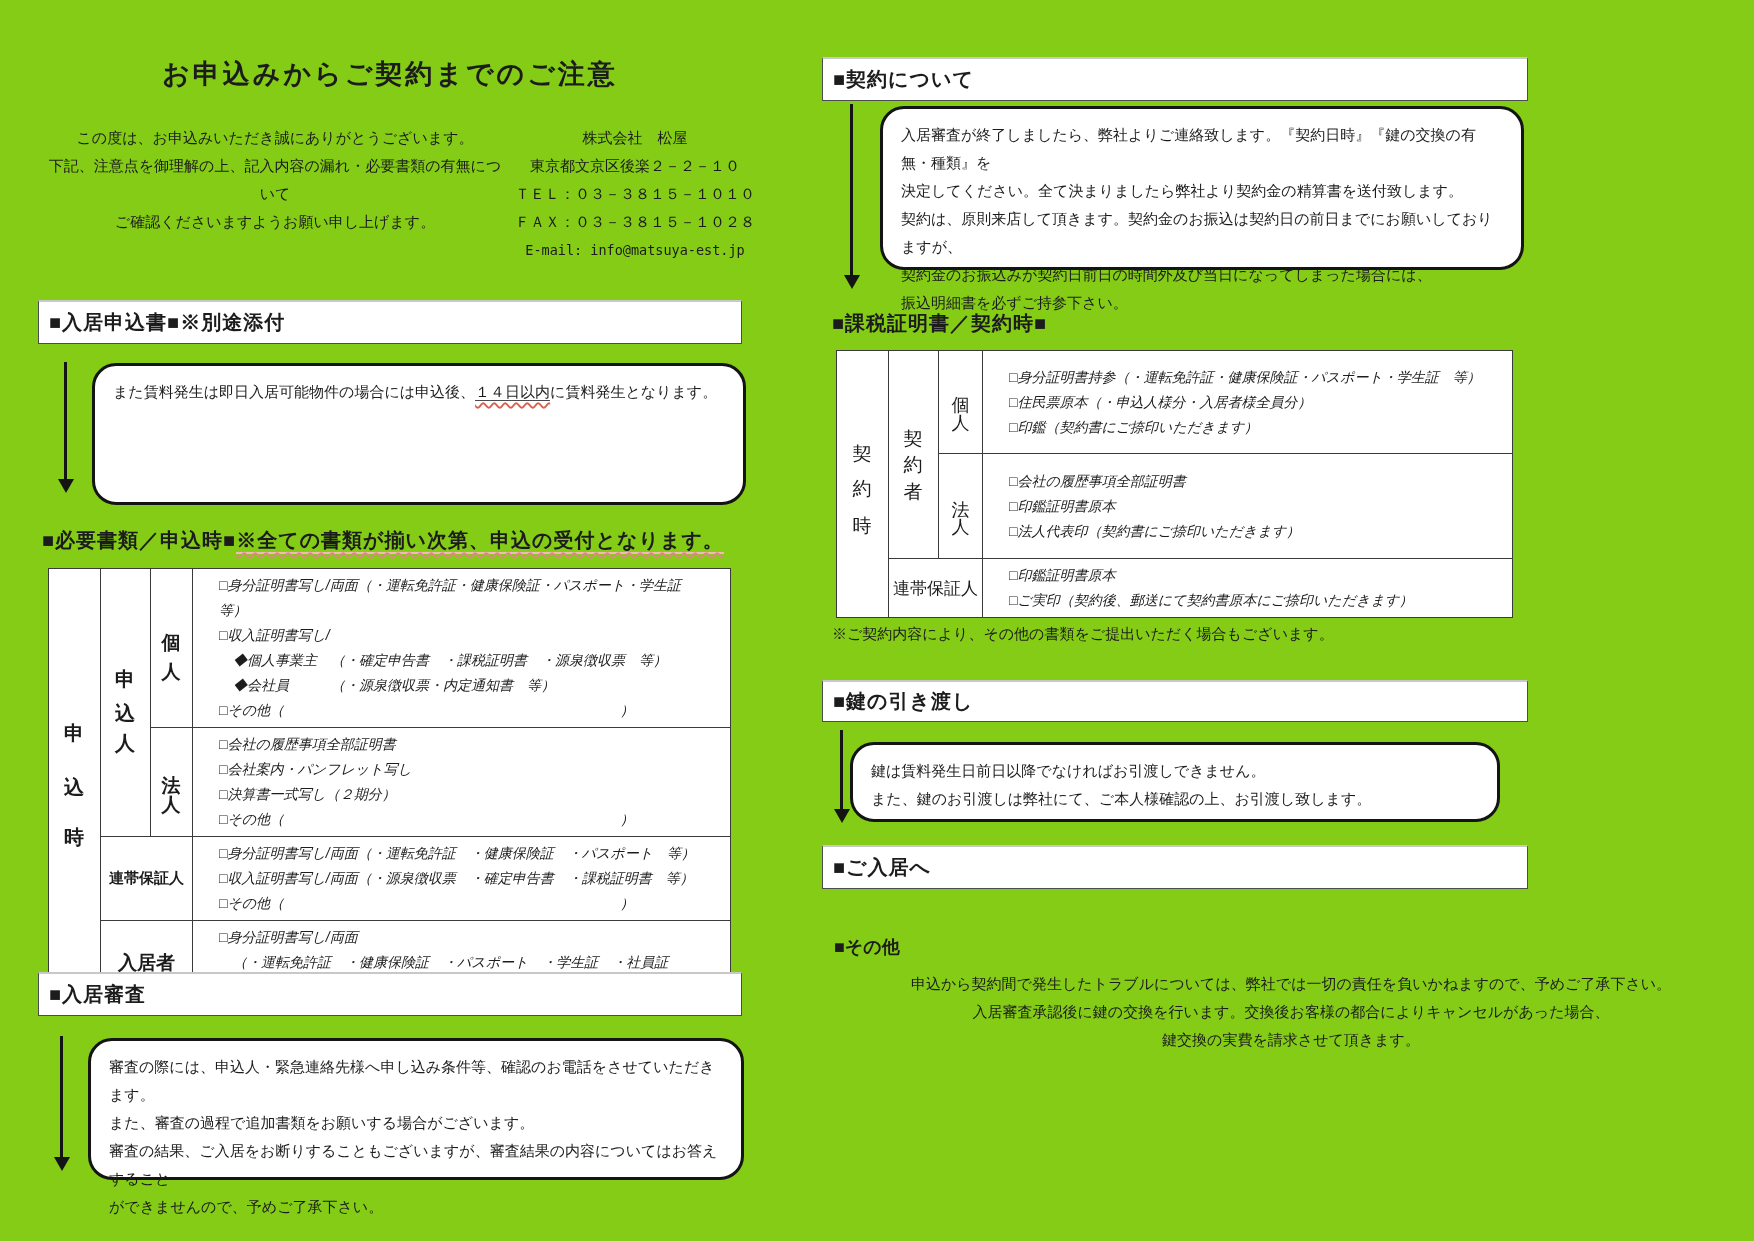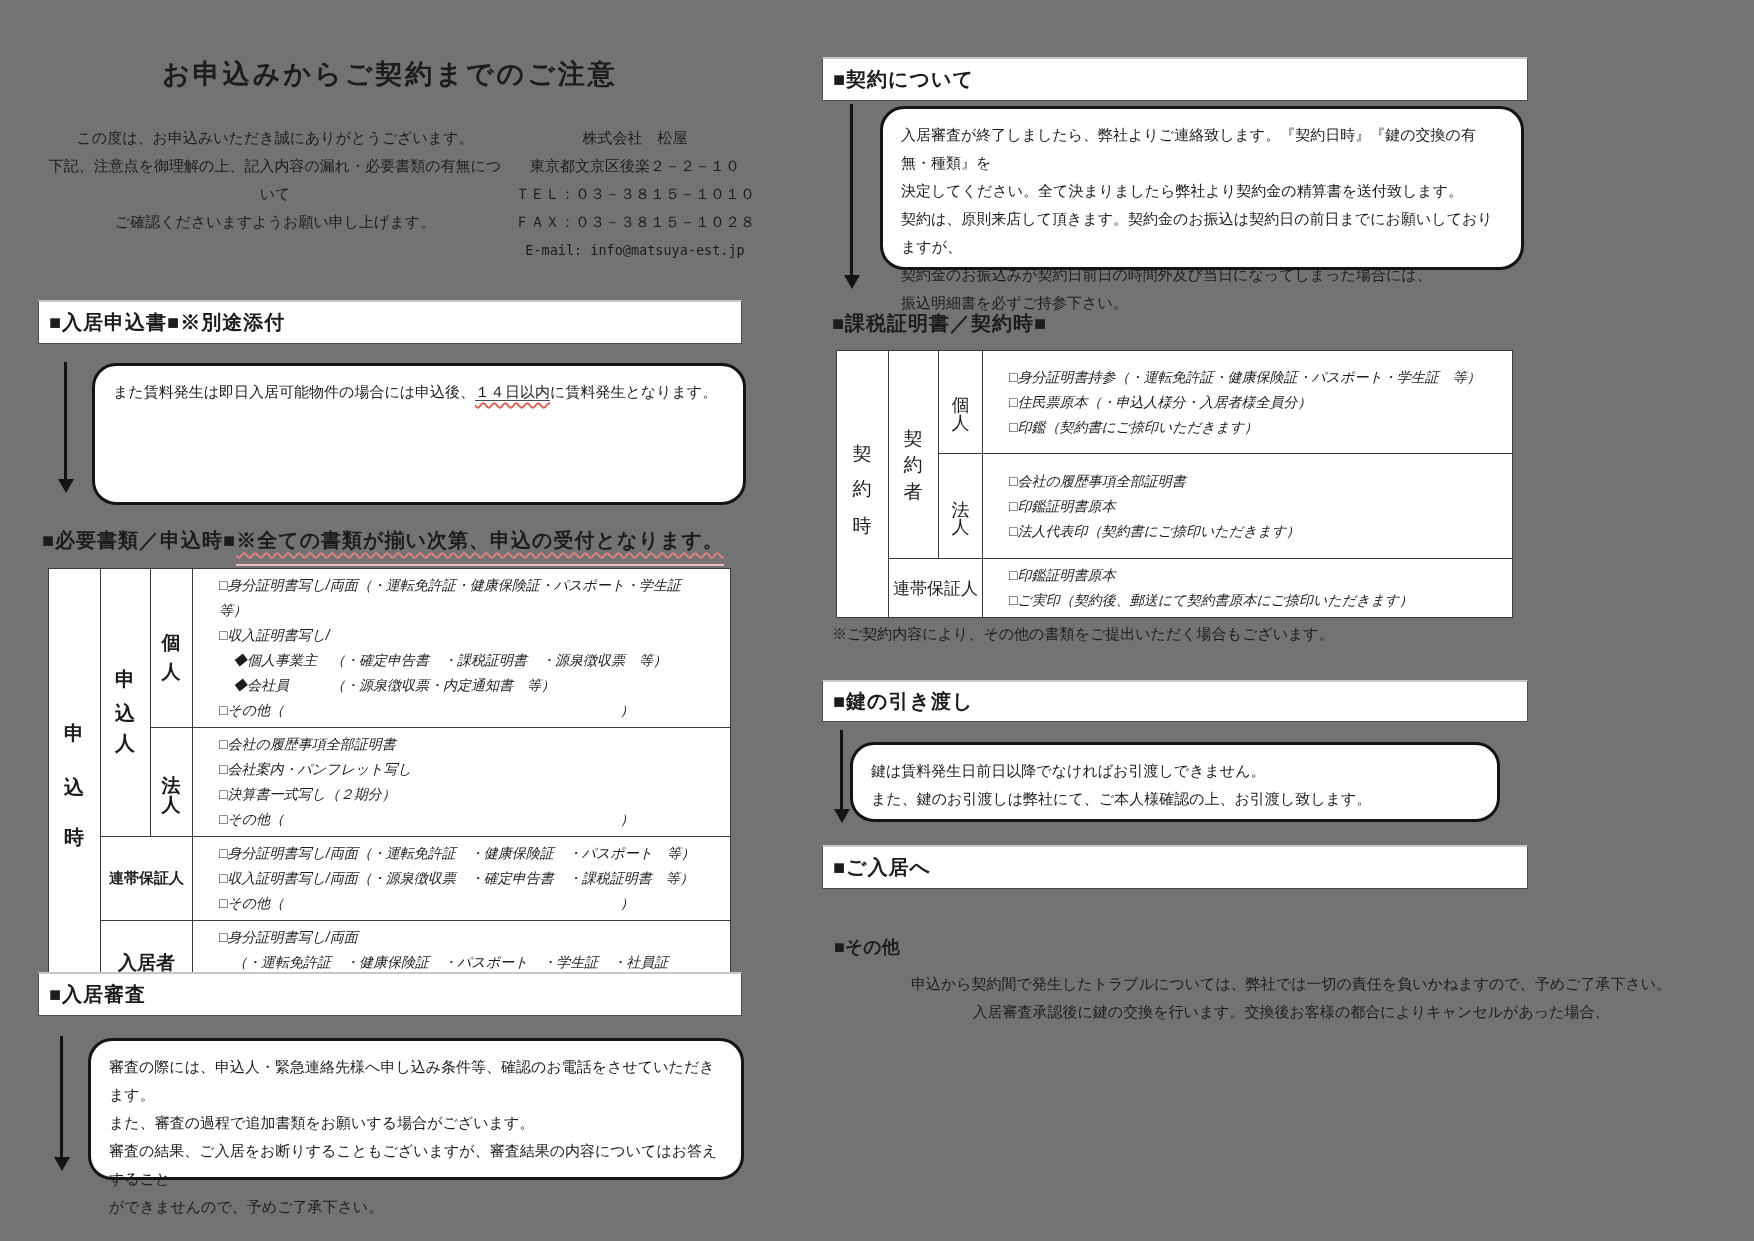--- a/index.html
+++ b/index.html
@@ -1,18 +1,18 @@
 <!DOCTYPE html>
 <html><head>
 <meta charset="utf-8">
 <style>
   * { margin:0; padding:0; box-sizing:border-box; }
   body { background:#e8e8e8; font-family:"Liberation Sans", sans-serif; }
   .page {
-    position:relative; width:1754px; height:1241px; background:#737373;
+    position:relative; width:1754px; height:1241px; background:#84cc16;
     color:#1c1c1c; overflow:hidden;
   }
   .abs { position:absolute;text-align:center; }
   .doc-title { font-size:27px; font-weight:bold; letter-spacing:3px; text-align:center; }
   .plain-lines div, .pline { font-size:15px; line-height:28px; white-space:pre-wrap; }
   .company-line { font-size:15px; line-height:28px; }
   .email-line { font-family:"DejaVu Sans Mono", monospace; font-size:13.5px; line-height:28px; }
   .sec-box {
     position:absolute; background:#fff; border:1px solid #4c4c4c;
     border-top:2px solid #c8c8c8; display:flex; align-items:center; padding:0 10px;
@@ -39,21 +39,21 @@
   .vtxt { writing-mode:vertical-rl; text-orientation:upright; display:inline-block; line-height:1; }
   .lbl-bold { font-weight:bold; }
   .hcell { text-align:center; font-size:17px; }
   .mark-14 {
     border-bottom:1px solid #4a4a4a;
     text-decoration:underline wavy #d8604e 1.5px; text-underline-offset:5px;
   }
   .red-underline {
     border-bottom:2px solid #f2b9b9;
     text-decoration:underline wavy #e08484 1.5px; text-underline-offset:5px;
-    padding-bottom:13px;
+    padding-bottom:1px;
     margin-top:32px;
   }
   .footnote { position:absolute; font-size:15px; }
 </style>
 </head>
 <body>
 
 <div class="page">
 
   <div class="abs doc-title" style="left:38px; top:56px; width:704px;">お申込みからご契約までのご注意</div>
@@ -227,15 +227,16 @@
 
   <div class="sec-box" style="left:822px; top:845px; width:706px; height:44px;">
     <span class="sec-label">■ご入居へ</span>
   </div>
 
   <div class="sub-heading" style="left:834px; top:935px; font-size:18px;">■その他</div>
 
   <div class="abs" style="left:830px; top:970px; width:922px;">
       <div class="pline">申込から契約間で発生したトラブルについては、弊社では一切の責任を負いかねますので、予めご了承下さい。</div>
       <div class="pline">入居審査承認後に鍵の交換を行います。交換後お客様の都合によりキャンセルがあった場合、</div>
+      <div class="pline">鍵交換の実費を請求させて頂きます。</div>
     </div>
 
 </div>
 
 </body></html>

